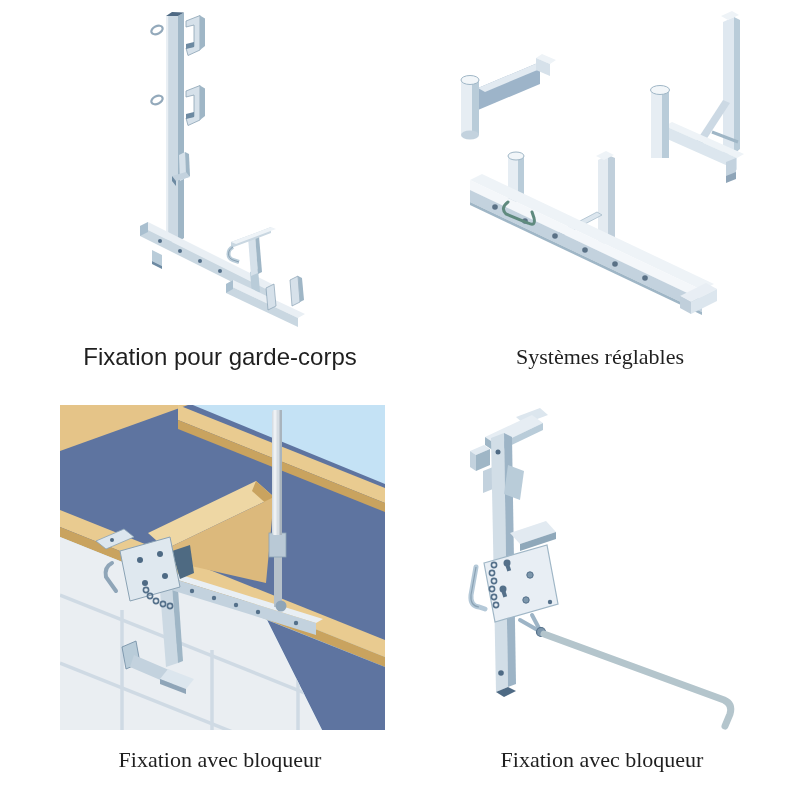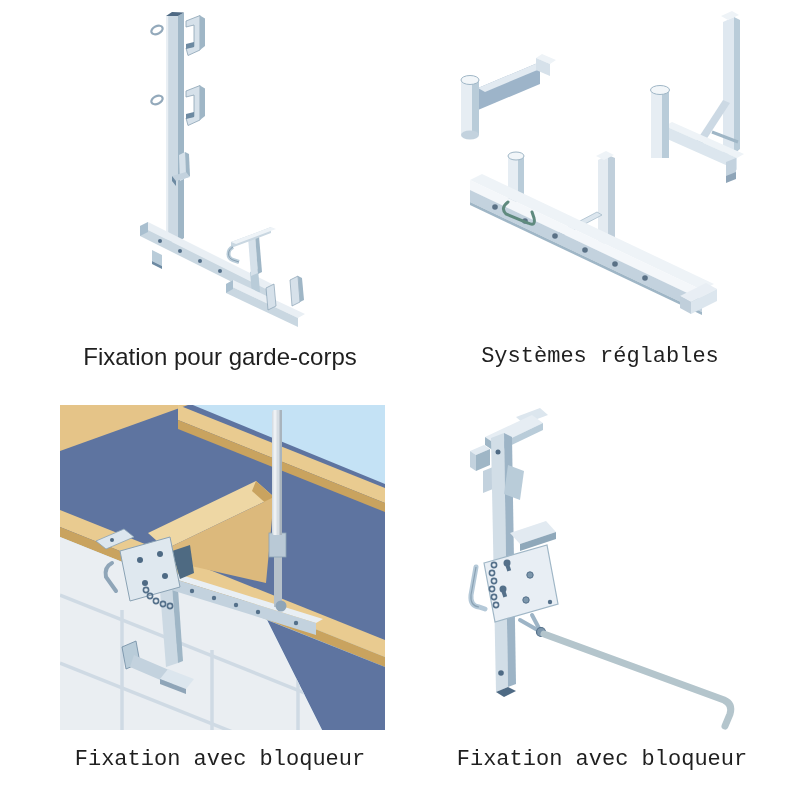--- a/index.html
+++ b/index.html
@@ -1,21 +1,21 @@
 <!DOCTYPE html>
 <html><head>
 <meta charset="utf-8">
 <style>
   html,body{margin:0;padding:0;background:#ffffff;}
   #canvas{position:relative;width:800px;height:800px;background:#ffffff;overflow:hidden;
           font-family:"DejaVu Sans",sans-serif;}
   .fig{position:absolute;}
   .caption{position:absolute;text-align:center;color:#1f1f1f;white-space:nowrap;}
   .cap-arial{font-family:"Liberation Sans",sans-serif;font-size:24px;}
-  .cap-open{font-family:Liberation Mono, monospace;font-size:22px;}
+  .cap-open{font-family:Liberation Serif, serif;font-size:22px;}
   svg{display:block;}
 </style>
 </head>
 <body>
 
 <div id="canvas">
 
   <div class="fig" style="left:100px;top:0;">
     <svg width="220" height="330" viewBox="0 0 220 330">
 

